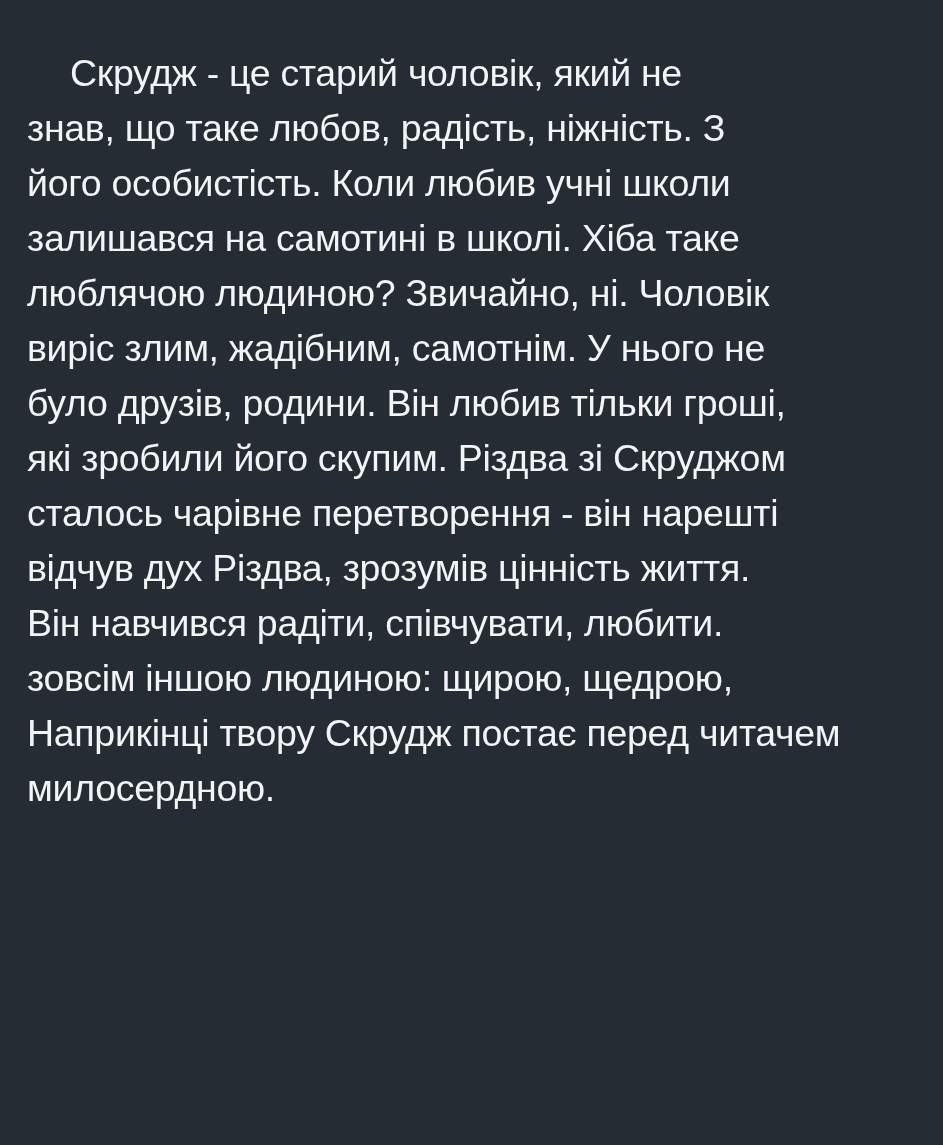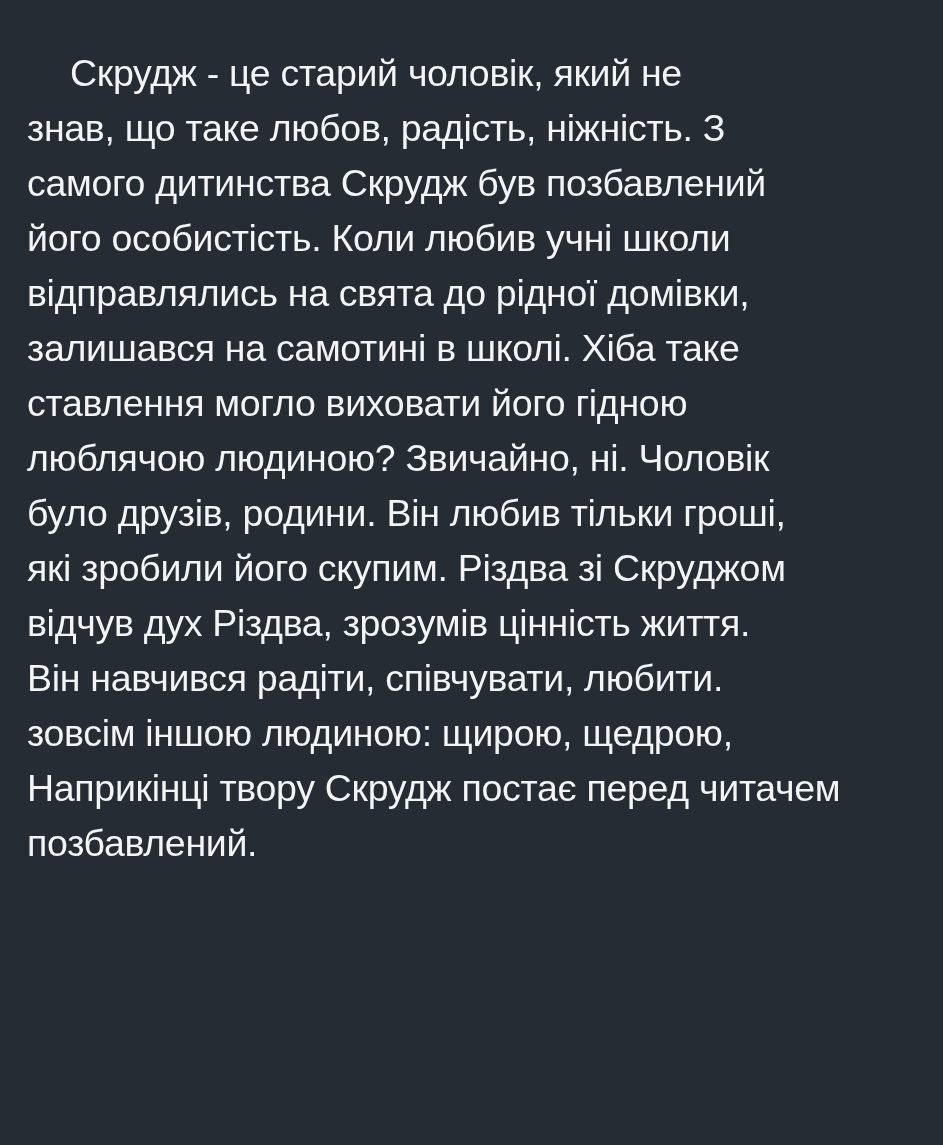--- a/index.html
+++ b/index.html
@@ -32,27 +32,26 @@
     text-indent: 43px;
   }
 </style>
 </head>
 <body>
 
 <main class="doc">
   <p style="margin:0">
     <span class="line indent">Скрудж - це старий чоловік, який не</span>
     <span class="line">знав, що таке любов, радість, ніжність. З</span>
-    <span class="line">самого дитинства Скрудж був позбавлений</span>
     <span class="line">його особистість. Коли любив учні школи</span>
-    <span class="line">відправлялись на свята до рідної домівки,</span>
     <span class="line">залишався на самотині в школі. Хіба таке</span>
-    <span class="line">ставлення могло виховати його гідною</span>
     <span class="line">люблячою людиною? Звичайно, ні. Чоловік</span>
+    <span class="line">виріс злим, жадібним, самотнім. У нього не</span>
     <span class="line">було друзів, родини. Він любив тільки гроші,</span>
     <span class="line">які зробили його скупим. Різдва зі Скруджом</span>
+    <span class="line">сталось чарівне перетворення - він нарешті</span>
     <span class="line">відчув дух Різдва, зрозумів цінність життя.</span>
     <span class="line">Він навчився радіти, співчувати, любити.</span>
     <span class="line">зовсім іншою людиною: щирою, щедрою,</span>
     <span class="line">Наприкінці твору Скрудж постає перед читачем</span>
-    <span class="line">позбавлений.</span>
+    <span class="line">милосердною.</span>
   </p>
 </main>
 
 </body></html>

